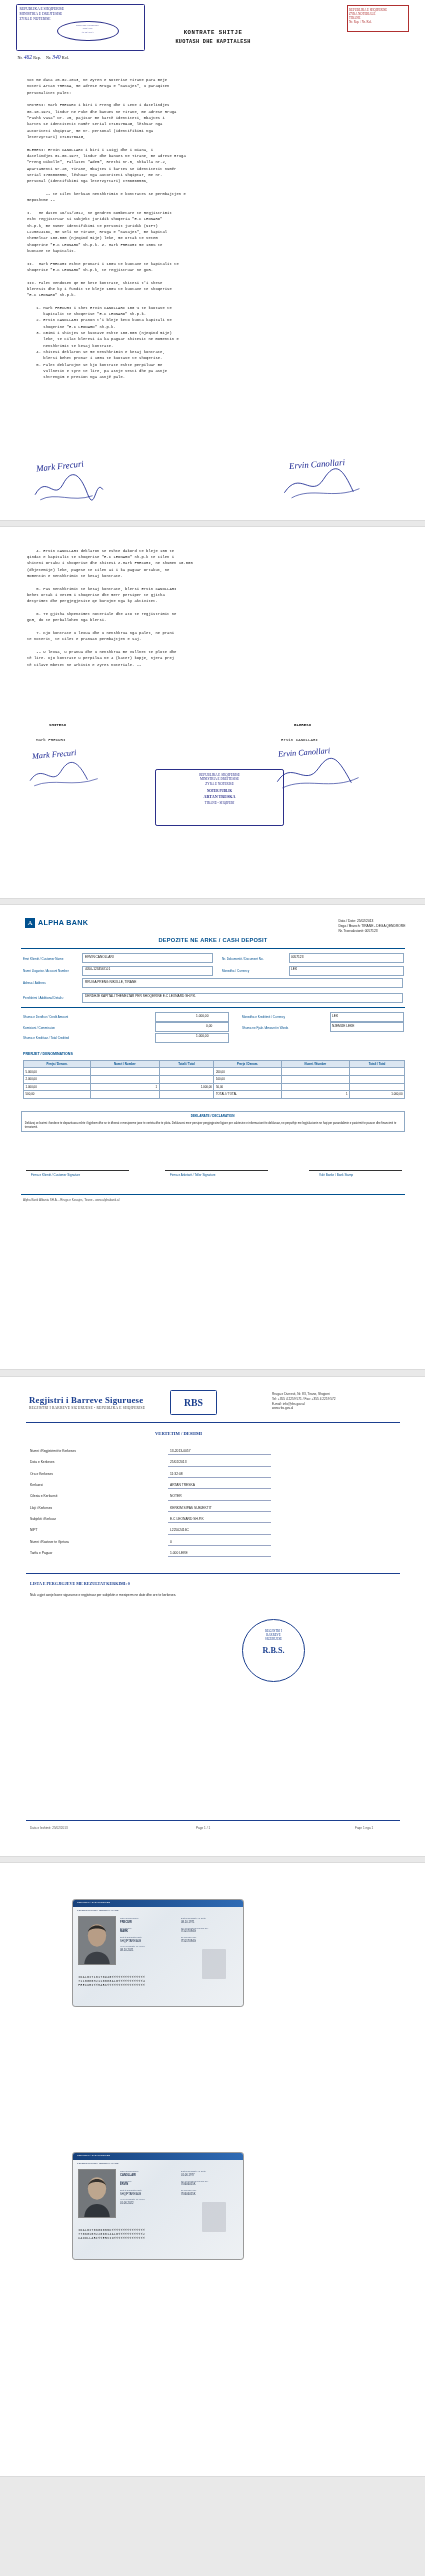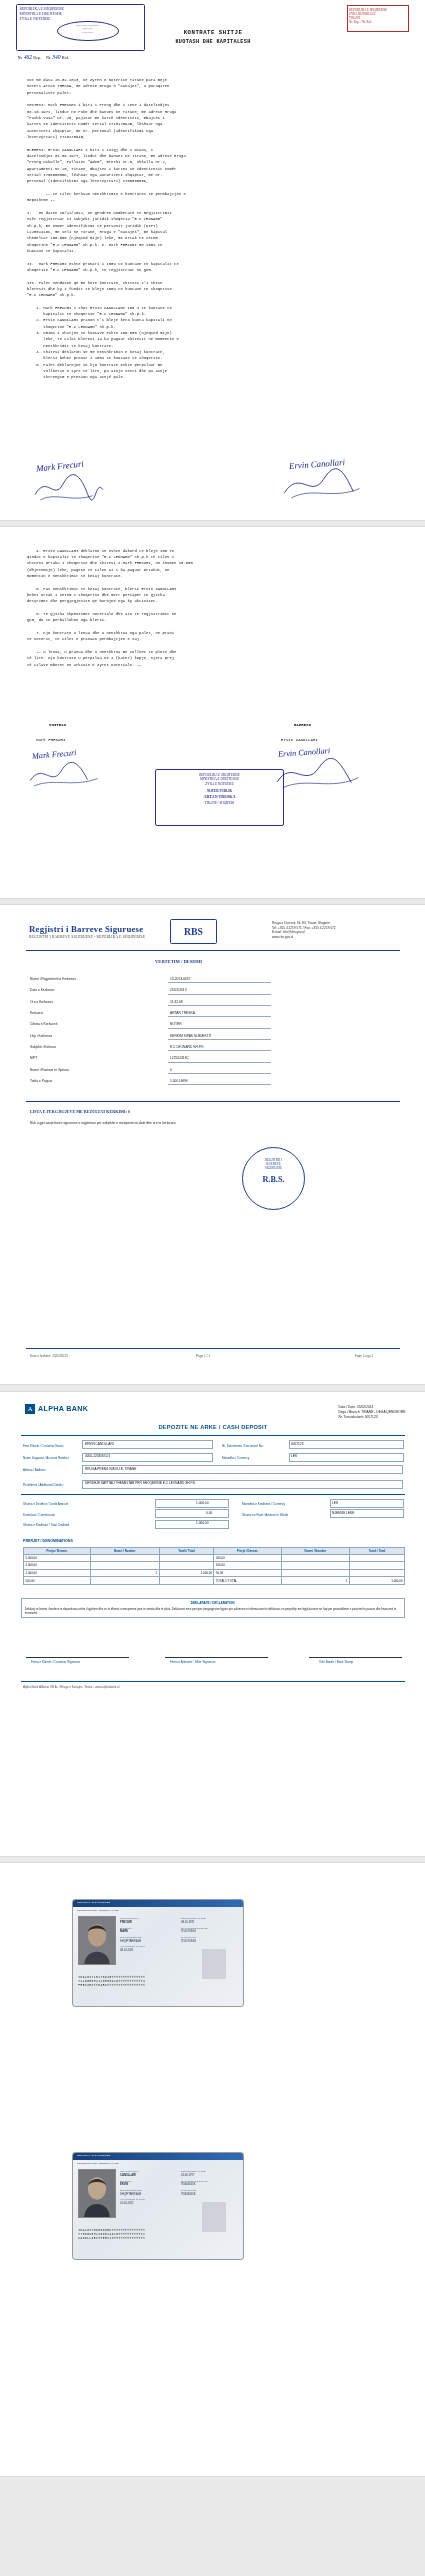--- a/index.html
+++ b/index.html
@@ -207,93 +207,20 @@
     <div class="notary-stamp">
       <div>REPUBLIKA E SHQIPERISE</div>
       <div>MINISTRIA E DREJTESISE</div>
       <div>ZYRA E NOTERISE</div>
       <div style="margin-top:3.1px;font-weight:bold;">NOTER PUBLIK</div>
       <div style="font-weight:bold;font-size:4.1px;">ARTAN TRESKA</div>
       <div style="margin-top:2.1px;">TIRANE - SHQIPERI</div>
     </div>
   </div>
 
-  <div class="sheet s3">
-    <div class="rbs-head">
-      <div class="rbs-title">Regjistri i Barreve Siguruese</div>
-      <div class="rbs-sub">REGJISTRI I BARREVE SIGURUESE - REPUBLIKA E SHQIPERISE</div>
-    </div>
-    <div class="rbs-logo">RBS</div>
-    <div class="rbs-rightinfo" style="white-space:pre-line;">Rruga e Durresit, Nr. 83, Tirane, Shqiperi
-Tel: +355 4 2259 571 / Fax: +355 4 2259 572
-E-mail: info@rbs.gov.al
-www.rbs.gov.al</div>
-
-    <div class="rbs-rule" style="top:45px;"></div>
-
-    <div class="rbs-sectitle" style="left:155px;top:54px;">VERTETIM / DESHMI</div>
-
-    <div class="rbs-field" style="left:30px;top:72px;">Numri i Regjistrimit te Kerkeses</div>
-    <div class="rbs-val" style="left:170px;top:72px;">13-2013-0057</div>
-    <div class="rbs-line" style="left:168px;top:77px;width:103px;"></div>
-
-    <div class="rbs-field" style="left:30px;top:83px;">Data e Kerkeses</div>
-    <div class="rbs-val" style="left:170px;top:83px;">25/02/2013</div>
-    <div class="rbs-line" style="left:168px;top:89px;width:103px;"></div>
-
-    <div class="rbs-field" style="left:30px;top:95px;">Ora e Kerkeses</div>
-    <div class="rbs-val" style="left:170px;top:95px;">11:32:08</div>
-    <div class="rbs-line" style="left:168px;top:100px;width:103px;"></div>
-
-    <div class="rbs-field" style="left:30px;top:106px;">Kerkuesi</div>
-    <div class="rbs-val" style="left:170px;top:106px;">ARTAN TRESKA</div>
-    <div class="rbs-line" style="left:168px;top:111px;width:103px;"></div>
-
-    <div class="rbs-field" style="left:30px;top:117px;">Cilesia e Kerkuesit</div>
-    <div class="rbs-val" style="left:170px;top:117px;">NOTER</div>
-    <div class="rbs-line" style="left:168px;top:123px;width:103px;"></div>
-
-    <div class="rbs-field" style="left:30px;top:129px;">Lloji i Kerkeses</div>
-    <div class="rbs-val" style="left:170px;top:129px;">KERKIM SIPAS SUBJEKTIT</div>
-    <div class="rbs-line" style="left:168px;top:134px;width:103px;"></div>
-
-    <div class="rbs-field" style="left:30px;top:140px;">Subjekti i Kerkuar</div>
-    <div class="rbs-val" style="left:170px;top:140px;">E.C LEONARD SH.P.K</div>
-    <div class="rbs-line" style="left:168px;top:145px;width:103px;"></div>
-
-    <div class="rbs-field" style="left:30px;top:151px;">NIPT</div>
-    <div class="rbs-val" style="left:170px;top:151px;">L22502416C</div>
-    <div class="rbs-line" style="left:168px;top:157px;width:103px;"></div>
-
-    <div class="rbs-field" style="left:30px;top:163px;">Numri i Rasteve te Gjetura</div>
-    <div class="rbs-val" style="left:170px;top:163px;">0</div>
-    <div class="rbs-line" style="left:168px;top:168px;width:103px;"></div>
-
-    <div class="rbs-field" style="left:30px;top:174px;">Tarifa e Paguar</div>
-    <div class="rbs-val" style="left:170px;top:174px;">1.000 LEKE</div>
-    <div class="rbs-line" style="left:168px;top:179px;width:103px;"></div>
-
-    <div class="rbs-rule" style="top:196px;"></div>
-
-    <div class="rbs-sectitle" style="left:30px;top:204px;font-size:4.1px;">LISTA E PERGJIGJEVE ME REZULTAT KERKIMI: 0</div>
-    <div class="rbs-field" style="left:30px;top:216px;width:330px;">Nuk u gjet asnje barre siguruese e regjistruar per subjektin e mesiperm ne date dhe ore te kerkeses.</div>
-
-    <div class="rbs-roundstamp">
-      <div style="font-size:3.1px;margin-top:9.3px;">REGJISTRI I</div>
-      <div style="font-size:3.1px;">BARREVE</div>
-      <div style="font-size:3.1px;">SIGURUESE</div>
-      <div style="font-size:8.2px;font-weight:bold;margin-top:5.2px;">R.B.S.</div>
-    </div>
-
-    <div class="rbs-rule" style="top:443px;"></div>
-    <div class="rbs-foot" style="left:30px;top:449px;">Data e leshimit: 25/02/2013</div>
-    <div class="rbs-foot" style="left:196px;top:449px;">Page 1 / 1</div>
-    <div class="rbs-foot" style="left:355px;top:449px;">Faqe 1 nga 1</div>
-  </div>
-
   <div class="sheet s4">
     <div class="ab-logo">A</div>
     <div class="ab-name">ALPHA BANK</div>
     <div class="ab-meta" style="white-space:pre-line;">Data / Date: 25/02/2013
 Dega / Branch: TIRANE - DEGA QENDRORE
 Nr. Transaksionit: 0057123</div>
     <div class="ab-title">DEPOZITE NE ARKE / CASH DEPOSIT</div>
     <div class="ab-rule" style="top:43px;"></div>
 
     <div class="ab-lbl" style="left:23px;top:52px;">Emri Klientit / Customer Name</div>
@@ -400,20 +327,93 @@
     <div class="ab-lbl" style="left:170px;top:268px;">Firma e Arketarit / Teller Signature</div>
     <div class="ab-lbl" style="left:319px;top:268px;">Vulë Banke / Bank Stamp</div>
     <div class="rbs-line" style="left:26px;top:265px;width:103px;background:#333;"></div>
     <div class="rbs-line" style="left:165px;top:265px;width:103px;background:#333;"></div>
     <div class="rbs-line" style="left:309px;top:265px;width:93px;background:#333;"></div>
 
     <div class="ab-rule" style="top:289px;"></div>
     <div class="ab-lbl" style="left:23px;top:293px;color:#555;">Alpha Bank Albania SH.A. - Rruga e Kavajes, Tirane - www.alphabank.al</div>
   </div>
 
+  <div class="sheet s3">
+    <div class="rbs-head">
+      <div class="rbs-title">Regjistri i Barreve Siguruese</div>
+      <div class="rbs-sub">REGJISTRI I BARREVE SIGURUESE - REPUBLIKA E SHQIPERISE</div>
+    </div>
+    <div class="rbs-logo">RBS</div>
+    <div class="rbs-rightinfo" style="white-space:pre-line;">Rruga e Durresit, Nr. 83, Tirane, Shqiperi
+Tel: +355 4 2259 571 / Fax: +355 4 2259 572
+E-mail: info@rbs.gov.al
+www.rbs.gov.al</div>
+
+    <div class="rbs-rule" style="top:45px;"></div>
+
+    <div class="rbs-sectitle" style="left:155px;top:54px;">VERTETIM / DESHMI</div>
+
+    <div class="rbs-field" style="left:30px;top:72px;">Numri i Regjistrimit te Kerkeses</div>
+    <div class="rbs-val" style="left:170px;top:72px;">13-2013-0057</div>
+    <div class="rbs-line" style="left:168px;top:77px;width:103px;"></div>
+
+    <div class="rbs-field" style="left:30px;top:83px;">Data e Kerkeses</div>
+    <div class="rbs-val" style="left:170px;top:83px;">25/02/2013</div>
+    <div class="rbs-line" style="left:168px;top:89px;width:103px;"></div>
+
+    <div class="rbs-field" style="left:30px;top:95px;">Ora e Kerkeses</div>
+    <div class="rbs-val" style="left:170px;top:95px;">11:32:08</div>
+    <div class="rbs-line" style="left:168px;top:100px;width:103px;"></div>
+
+    <div class="rbs-field" style="left:30px;top:106px;">Kerkuesi</div>
+    <div class="rbs-val" style="left:170px;top:106px;">ARTAN TRESKA</div>
+    <div class="rbs-line" style="left:168px;top:111px;width:103px;"></div>
+
+    <div class="rbs-field" style="left:30px;top:117px;">Cilesia e Kerkuesit</div>
+    <div class="rbs-val" style="left:170px;top:117px;">NOTER</div>
+    <div class="rbs-line" style="left:168px;top:123px;width:103px;"></div>
+
+    <div class="rbs-field" style="left:30px;top:129px;">Lloji i Kerkeses</div>
+    <div class="rbs-val" style="left:170px;top:129px;">KERKIM SIPAS SUBJEKTIT</div>
+    <div class="rbs-line" style="left:168px;top:134px;width:103px;"></div>
+
+    <div class="rbs-field" style="left:30px;top:140px;">Subjekti i Kerkuar</div>
+    <div class="rbs-val" style="left:170px;top:140px;">E.C LEONARD SH.P.K</div>
+    <div class="rbs-line" style="left:168px;top:145px;width:103px;"></div>
+
+    <div class="rbs-field" style="left:30px;top:151px;">NIPT</div>
+    <div class="rbs-val" style="left:170px;top:151px;">L22502416C</div>
+    <div class="rbs-line" style="left:168px;top:157px;width:103px;"></div>
+
+    <div class="rbs-field" style="left:30px;top:163px;">Numri i Rasteve te Gjetura</div>
+    <div class="rbs-val" style="left:170px;top:163px;">0</div>
+    <div class="rbs-line" style="left:168px;top:168px;width:103px;"></div>
+
+    <div class="rbs-field" style="left:30px;top:174px;">Tarifa e Paguar</div>
+    <div class="rbs-val" style="left:170px;top:174px;">1.000 LEKE</div>
+    <div class="rbs-line" style="left:168px;top:179px;width:103px;"></div>
+
+    <div class="rbs-rule" style="top:196px;"></div>
+
+    <div class="rbs-sectitle" style="left:30px;top:204px;font-size:4.1px;">LISTA E PERGJIGJEVE ME REZULTAT KERKIMI: 0</div>
+    <div class="rbs-field" style="left:30px;top:216px;width:330px;">Nuk u gjet asnje barre siguruese e regjistruar per subjektin e mesiperm ne date dhe ore te kerkeses.</div>
+
+    <div class="rbs-roundstamp">
+      <div style="font-size:3.1px;margin-top:9.3px;">REGJISTRI I</div>
+      <div style="font-size:3.1px;">BARREVE</div>
+      <div style="font-size:3.1px;">SIGURUESE</div>
+      <div style="font-size:8.2px;font-weight:bold;margin-top:5.2px;">R.B.S.</div>
+    </div>
+
+    <div class="rbs-rule" style="top:443px;"></div>
+    <div class="rbs-foot" style="left:30px;top:449px;">Data e leshimit: 25/02/2013</div>
+    <div class="rbs-foot" style="left:196px;top:449px;">Page 1 / 1</div>
+    <div class="rbs-foot" style="left:355px;top:449px;">Faqe 1 nga 1</div>
+  </div>
+
   <div class="sheet s5">
 
     <div class="idcard" style="left:72px;top:36px;width:170px;height:106px;">
       <div class="id-strip"></div>
       <div class="id-lbl" style="left:4.1px;top:1.5px;color:#fff;font-size:2.4px;">REPUBLIKA E SHQIPERISE</div>
       <div class="id-lbl" style="left:4.1px;top:9.3px;font-size:2.4px;font-weight:bold;">LETERNJOFTIM / IDENTITY CARD</div>
 
       <div class="id-photo" style="left:5.2px;top:16.5px;width:36px;height:47px;">
         <svg width="36" height="47" viewBox="0 0 70 92">
           <rect width="70" height="92" fill="#7b7f83"></rect>

